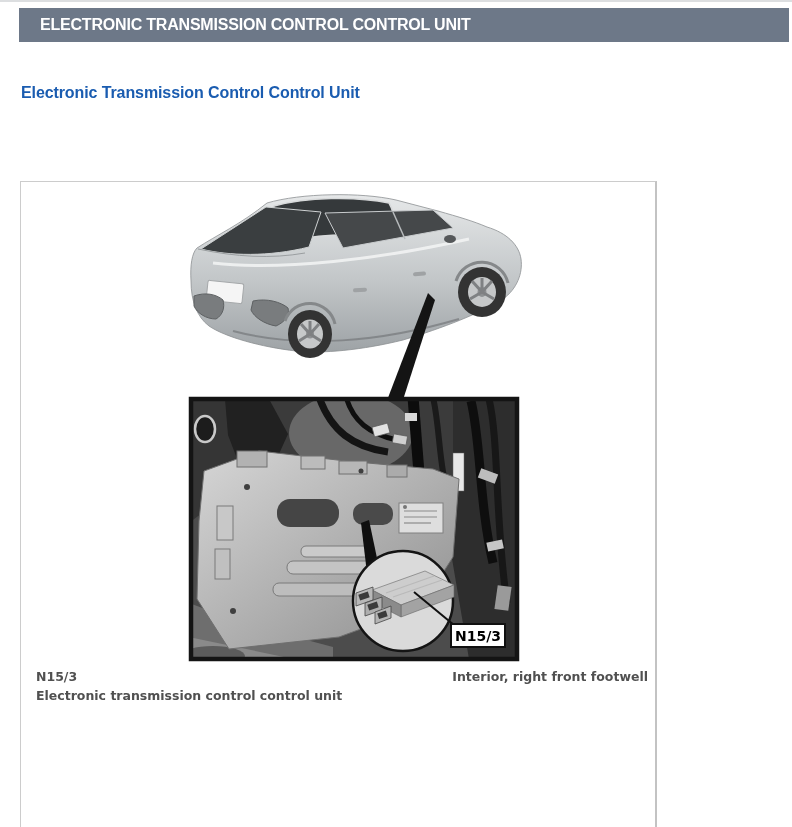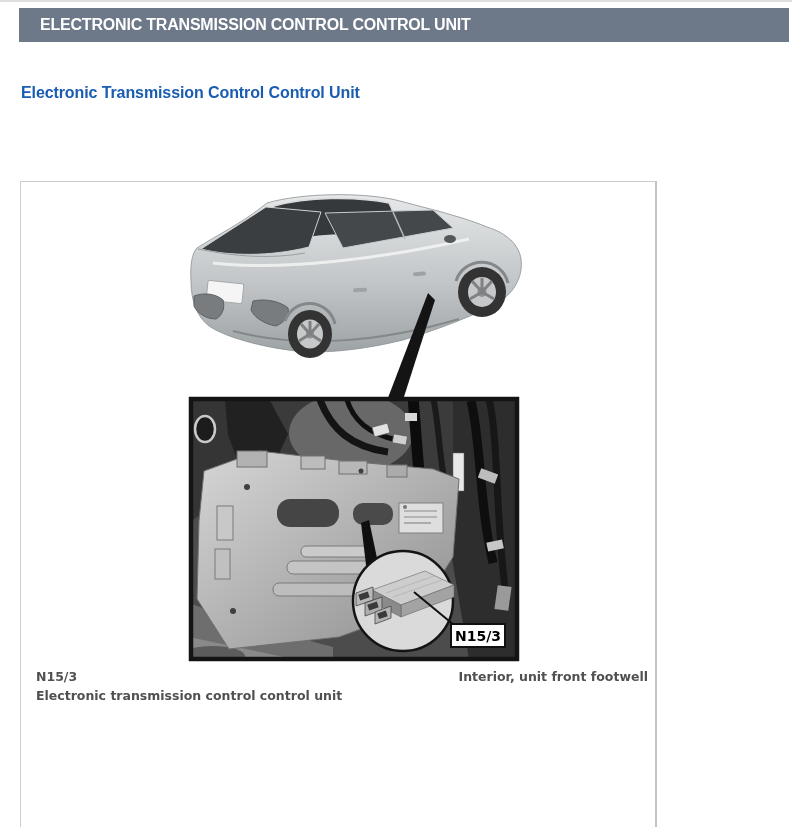--- a/index.html
+++ b/index.html
@@ -237,16 +237,16 @@
 
       <rect x="190" y="398" width="326" height="260" fill="none" stroke="#141414" stroke-width="4.5"></rect>
     </g>
   </svg>
 
   <div class="caption-row">
     <div class="caption-left">
       <div>N15/3</div>
       <div>Electronic transmission control control unit</div>
     </div>
-    <div class="caption-right">Interior, unit front footwell</div>
+    <div class="caption-right">Interior, right front footwell</div>
   </div>
 
 </div>
 
 </body></html>

